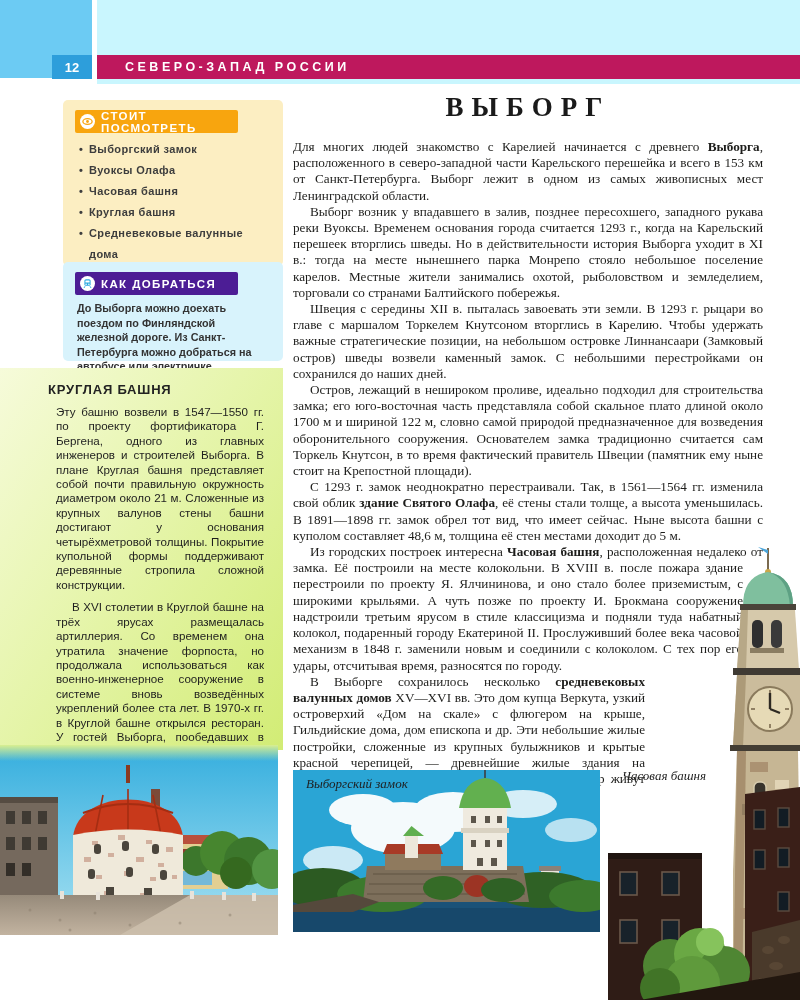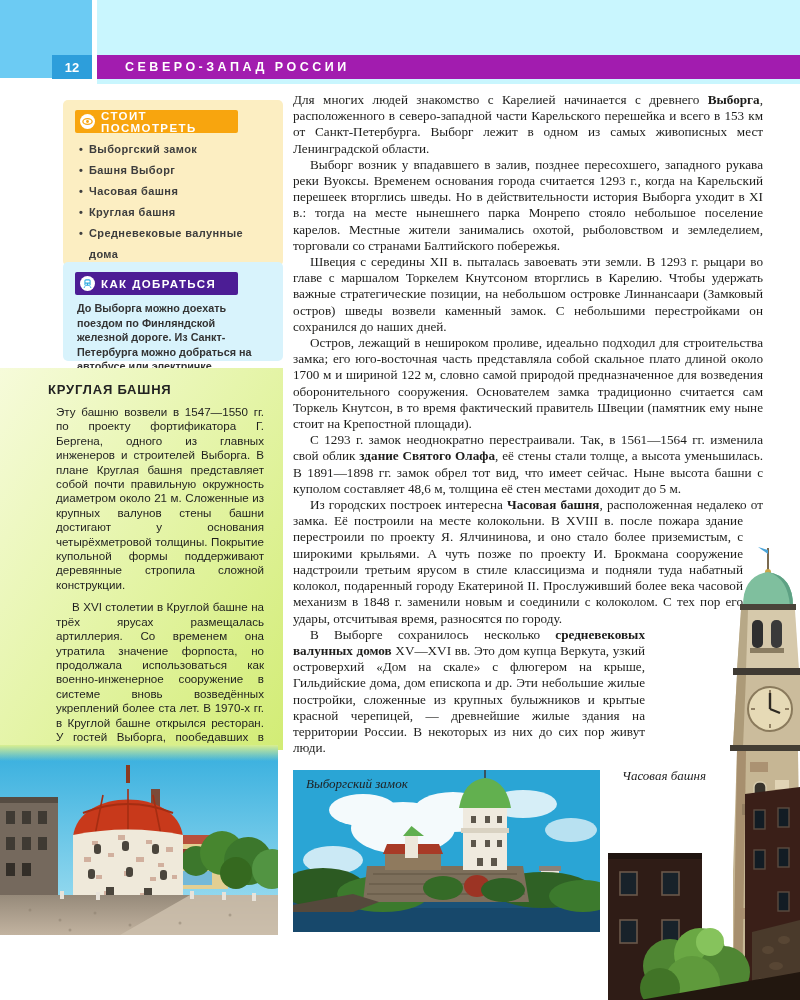--- a/index.html
+++ b/index.html
@@ -2,21 +2,21 @@
 <html lang="ru"><head>
 <meta charset="utf-8">
 <style>
   html,body{margin:0;padding:0;background:#ffffff;}
   .page{position:relative;width:800px;height:1000px;background:#fff;overflow:hidden;
         font-family:"Liberation Sans",sans-serif;}
 
   
   .hdr-left{position:absolute;left:0;top:0;width:92px;height:78px;background:#6ccbf3;}
   .hdr-pale{position:absolute;left:97px;top:0;width:703px;height:84px;background:#c9f6fe;}
-  .hdr-band{position:absolute;left:97px;top:55px;width:703px;height:24px;background:#a21caf;
+  .hdr-band{position:absolute;left:97px;top:55px;width:703px;height:24px;background:#be185d;
             display:flex;align-items:center;}
   .hdr-band .sect{color:#fff;font-size:12.5px;font-weight:700;letter-spacing:3.5px;margin-left:28px;}
   .pagenum{position:absolute;left:52px;top:55px;width:40px;height:24px;background:#2d9edb;
            color:#fff;font-size:13px;font-weight:700;display:flex;align-items:center;justify-content:center;}
 
   
   .box{position:absolute;left:63px;width:220px;border-radius:5px;}
   .box-see{top:100px;height:166px;background:#fceec2;}
   .box-go{top:262px;height:99px;background:#d8f3fc;}
   .box-bar{position:relative;margin:10px 0 6px 12px;width:163px;height:23px;border-radius:2px;
@@ -82,21 +82,21 @@
       <span class="cicon">
         <svg width="11" height="11" viewBox="0 0 11 11">
             <ellipse cx="5.5" cy="5.5" rx="4.6" ry="2.9" fill="none" stroke="#f8a50e" stroke-width="1.3"></ellipse>
             <circle cx="5.5" cy="5.5" r="1.4" fill="#f8a50e"></circle>
           </svg>
       </span>
       <span>СТОИТ  ПОСМОТРЕТЬ</span>
     </div>
     <ul class="see-list">
       <li>Выборгский  замок</li>
-      <li>Башня  Выборг</li>
+      <li>Вуоксы  Олафа</li>
       <li>Часовая  башня</li>
       <li>Круглая  башня</li>
       <li>Средневековые  валунные  дома</li>
       <li>Парк  Монрепо</li>
     </ul>
   </div>
 
   <div class="box box-go">
     <div class="box-bar bar-blue">
       <span class="cicon">
@@ -115,20 +115,21 @@
 
   <div class="green-panel">
     <div class="gp-inner">
       <h3 class="gp-title">КРУГЛАЯ  БАШНЯ</h3>
       <p class="gp-p">Эту башню возвели в 1547—1550 гг. по проекту фортификатора Г. Бергена, одного из главных инженеров и строителей Выборга. В плане Круглая башня представляет собой почти правильную окружность диаметром около 21 м. Сложенные из крупных валунов стены башни достигают у основания четырёхметровой толщины. Покрытие купольной формы поддерживают деревянные стропила сложной конструкции.</p>
       <p class="gp-p ind">В XVI столетии в Круглой башне на трёх ярусах размещалась артиллерия. Со временем она утратила значение форпоста, но продолжала использоваться как военно-инженерное сооружение в системе вновь возведённых укреплений более ста лет. В 1970-х гг. в Круглой башне открылся ресторан. У гостей Выборга, пообедавших в средневековой атмосфере, впечатления остаются надолго.</p>
     </div>
   </div>
 
   <div class="article">
+    <h1 class="art-title">ВЫБОРГ</h1>
     <p><span>Для многих людей знакомство с Карелией начинается с древнего </span><b>Выборга</b><span>, расположенного в северо-западной части Карельского перешейка и всего в 153 км от Санкт-Петербурга. Выборг лежит в одном из самых живописных мест Ленинградской области.</span></p>
     <p class="ind">Выборг возник у впадавшего в залив, позднее пересохшего, западного рукава реки Вуоксы. Временем основания города считается 1293 г., когда на Карельский перешеек вторглись шведы. Но в действительности история Выборга уходит в XI в.: тогда на месте нынешнего парка Монрепо стояло небольшое поселение карелов. Местные жители занимались охотой, рыболовством и земледелием, торговали со странами Балтийского побережья.</p>
     <p class="ind">Швеция с середины XII в. пыталась завоевать эти земли. В 1293 г. рыцари во главе с маршалом Торкелем Кнутсоном вторглись в Карелию. Чтобы удержать важные стратегические позиции, на небольшом островке Линнансаари (Замковый остров) шведы возвели каменный замок. С небольшими перестройками он сохранился до наших дней.</p>
     <p class="ind">Остров, лежащий в нешироком проливе, идеально подходил для строительства замка; его юго-восточная часть представляла собой скальное плато длиной около 1700 м и шириной 122 м, словно самой природой предназначенное для возведения оборонительного сооружения. Основателем замка традиционно считается сам Торкель Кнутсон, в то время фактический правитель Швеции (памятник ему ныне стоит на Крепостной площади).</p>
     <p class="ind"><span>С 1293 г. замок неоднократно перестраивали. Так, в 1561—1564 гг. изменила свой облик </span><b>здание Святого Олафа</b><span>, её стены стали толще, а высота уменьшилась. В 1891—1898 гг. замок обрел тот вид, что имеет сейчас. Ныне высота башни с куполом составляет 48,6 м, толщина её стен местами доходит до 5 м.</span></p>
     <div class="fsp sp-a"></div>
     <div class="fsp sp-b"></div>
     <div class="fsp sp-c"></div>
     <p class="ind"><span>Из городских построек интересна </span><b>Часовая башня</b><span>, расположенная недалеко от замка. Её построили на месте колокольни. В XVIII в. после пожара здание перестроили по проекту Я. Ялчининова, и оно стало более приземистым, с широкими крыльями. А чуть позже по проекту И. Брокмана сооружение надстроили третьим ярусом в стиле классицизма и подняли туда набатный колокол, подаренный городу Екатериной II. Прослуживший более века часовой механизм в 1848 г. заменили новым и соединили с колоколом. С тех пор его удары, отсчитывая время, разносятся по городу.</span></p>
     <p class="ind"><span>В Выборге сохранилось несколько </span><b>средневековых валунных домов</b><span> XV—XVI вв. Это дом купца Веркута, узкий островерхий «Дом на скале» с флюгером на крыше, Гильдийские дома, дом епископа и др. Эти небольшие жилые постройки, сложенные из крупных булыжников и крытые красной черепицей, — древнейшие жилые здания на территории России. В некоторых из них до сих пор живут люди.</span></p>

